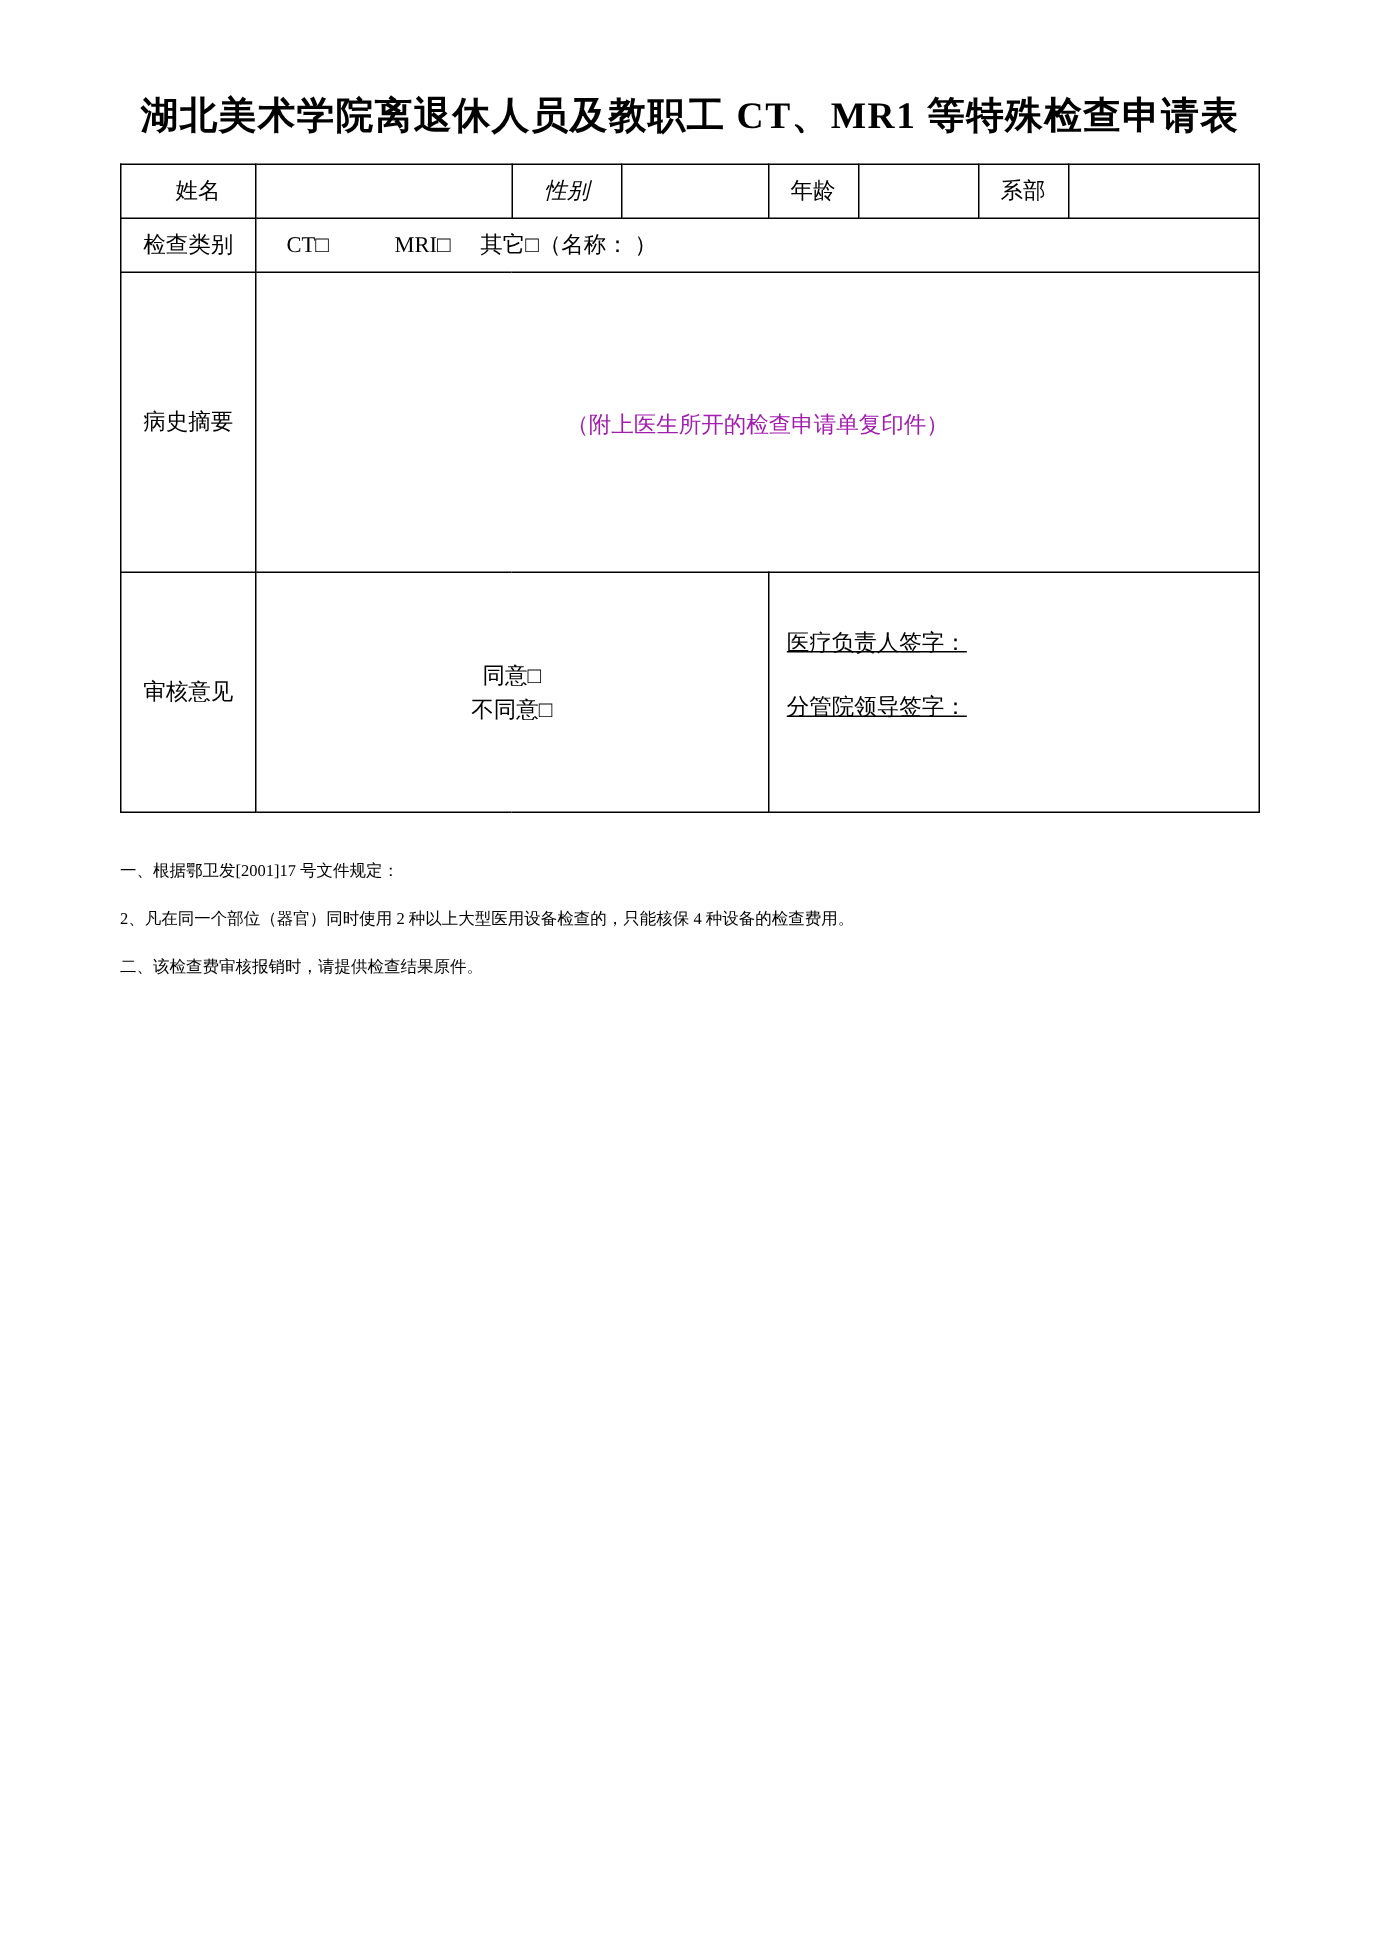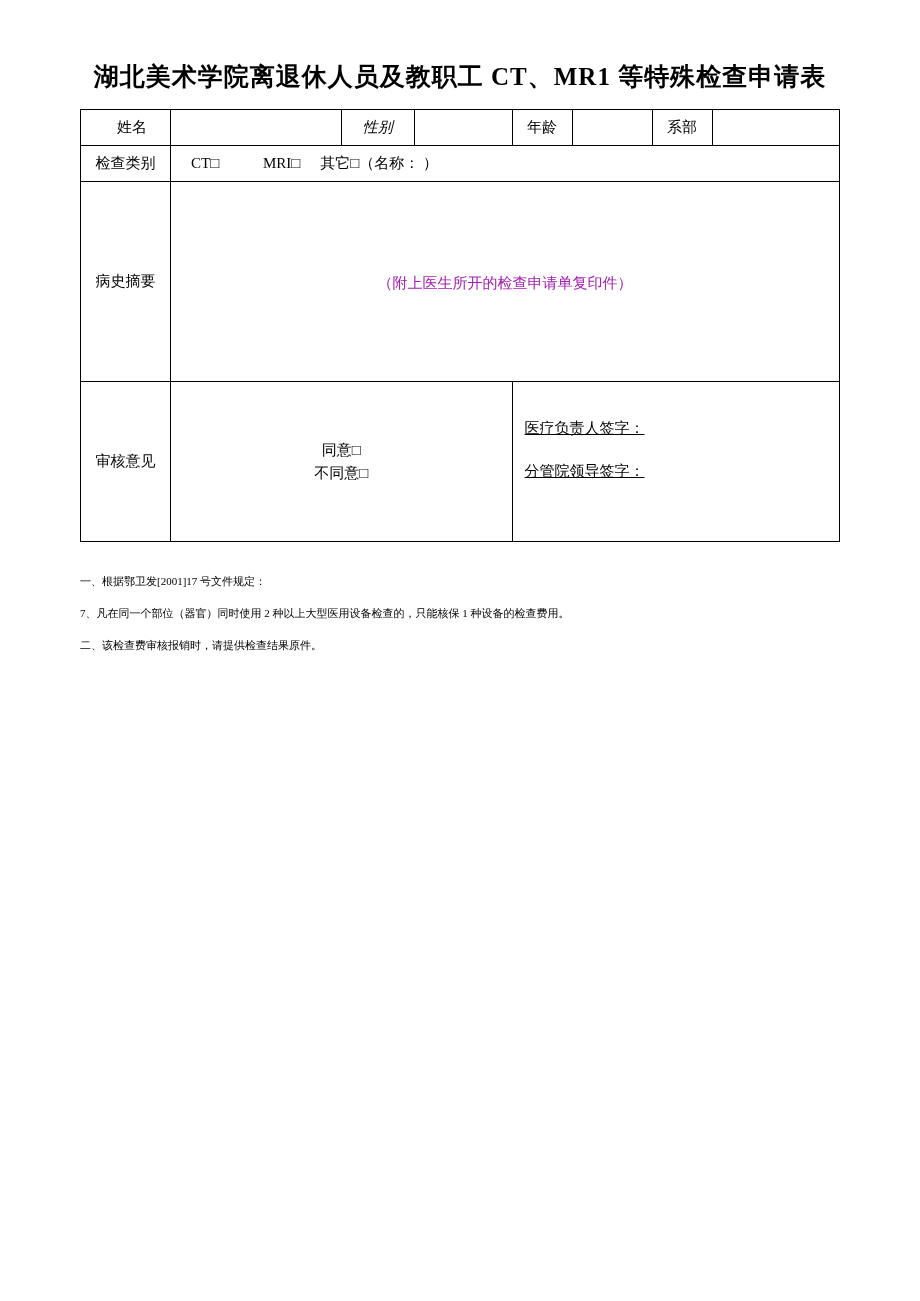--- a/index.html
+++ b/index.html
@@ -169,15 +169,15 @@
     <td colspan="4" class="review-right">
       <div class="sign-line">医疗负责人签字：</div>
       <div class="sign-line">分管院领导签字：</div>
     </td>
   </tr>
 </tbody>
   </table>
 
 <div class="notes-section">
   <p>一、根据鄂卫发[2001]17 号文件规定：</p>
-  <p>7、凡在同一个部位（器官）同时使用 2 种以上大型医用设备检查的，只能核保 1 种设备的检查费用。</p>
+  <p>2、凡在同一个部位（器官）同时使用 2 种以上大型医用设备检查的，只能核保 4 种设备的检查费用。</p>
   <p>二、该检查费审核报销时，请提供检查结果原件。</p>
 </div>
 
 </body></html>

